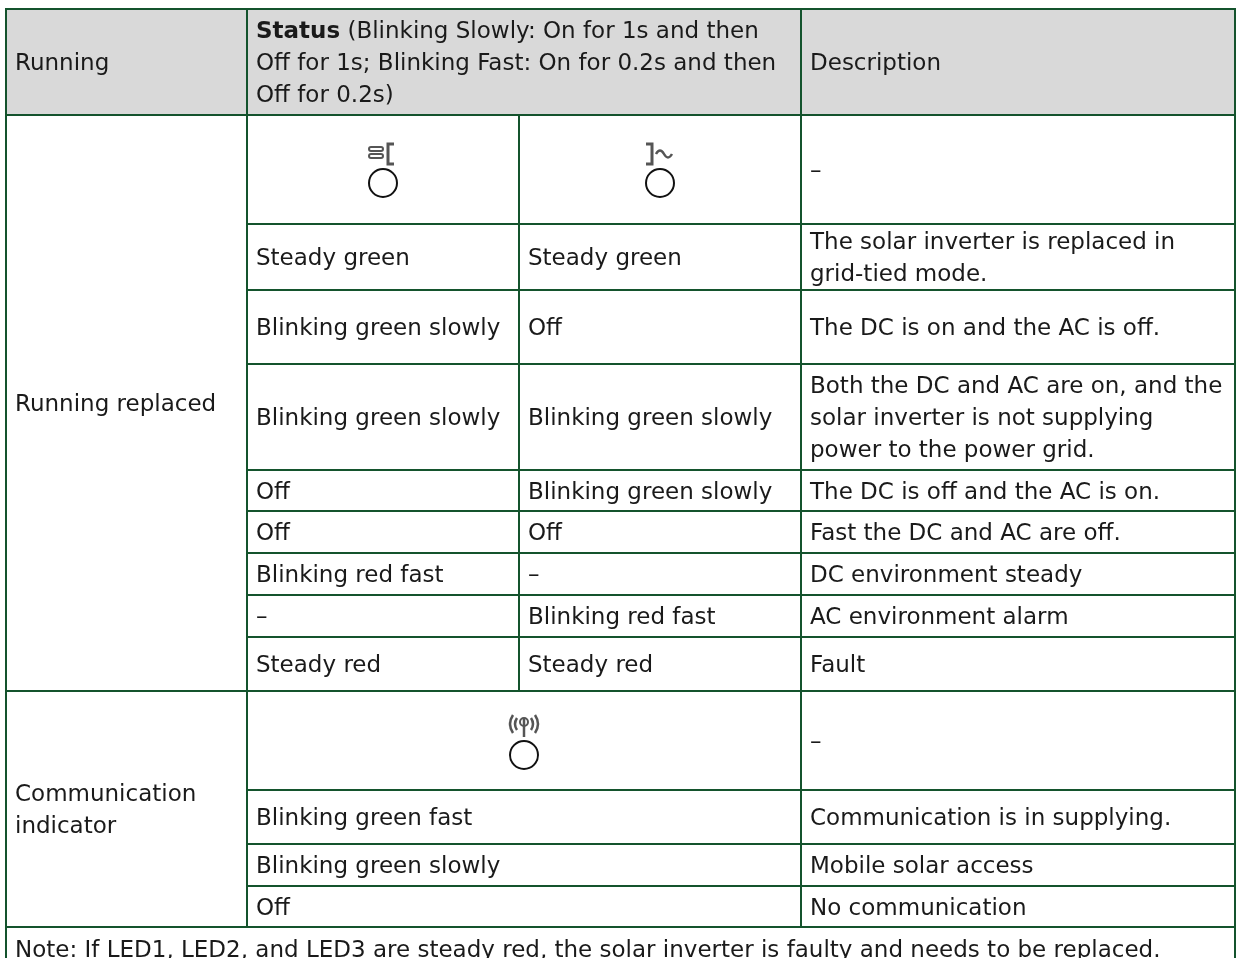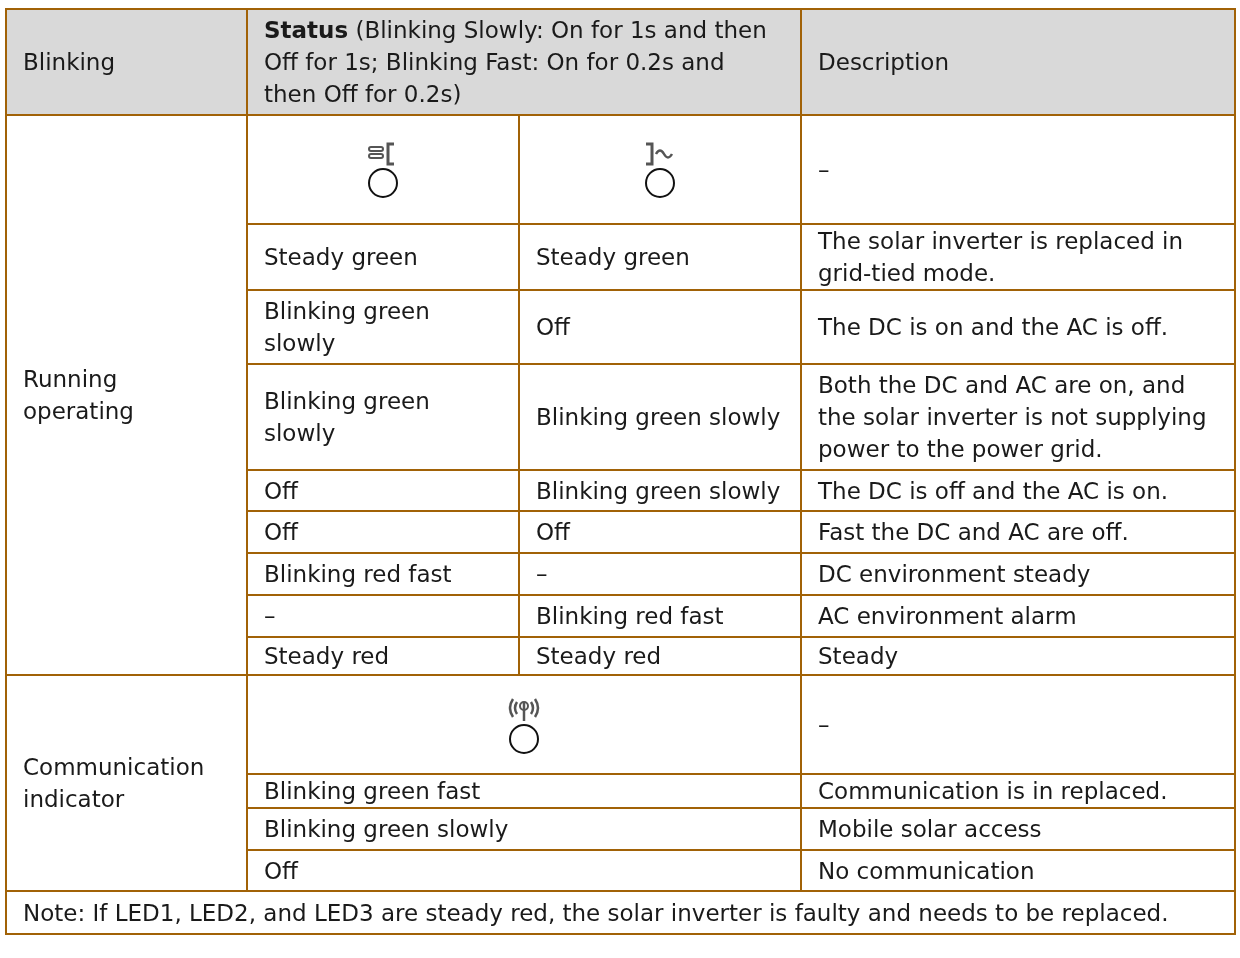--- a/index.html
+++ b/index.html
@@ -5,21 +5,21 @@
   html, body { margin:0; padding:0; background:#ffffff; }
   body { width:1240px; height:958px; position:relative; overflow:hidden;
          font-family:"DejaVu Sans", "Liberation Sans", sans-serif; color:#1a1a1a; }
   table.led {
     position:absolute; left:5px; top:8px;
     border-collapse:collapse; table-layout:fixed;
     width:1229px;
     font-size:23px; line-height:32px;
   }
   table.led td, table.led th {
-    border:2px solid #a16207; padding:0 16px; vertical-align:middle; text-align:left;
+    border:2px solid #14532d; padding:0 8px; vertical-align:middle; text-align:left;
     font-weight:normal; overflow:hidden;margin-top:37px;
   }
   table.led th { background:#d9d9d9; }
   .bold { font-weight:bold; }
   .icon-cell { text-align:center !important; }
   .icon-wrap { display:inline-flex; flex-direction:column; align-items:center; }
   .led-circle { width:30px; height:30px; border:2.5px solid #111; border-radius:50%; box-sizing:border-box; margin-top:2px; }
   .sym svg { display:block; }
   .note-cell { font-size:23px; }
 </style>
@@ -28,27 +28,27 @@
 
 <table class="led">
   <colgroup>
     <col style="width:241px">
     <col style="width:272px">
     <col style="width:282px">
     <col style="width:434px">
   </colgroup>
   <tbody>
       <tr style="height:106px">
-    <th class="bold">Blinking</th>
+    <th class="bold">Running</th>
     <th colspan="2"><span class="bold">Status</span><span> (Blinking Slowly: On for 1s and then Off for 1s; Blinking Fast: On for 0.2s and then Off for 0.2s)</span></th>
     <th class="bold">Description</th>
   </tr>
 
   <tr style="height:109px">
-    <td rowspan="9">Running operating</td>
+    <td rowspan="9">Running replaced</td>
     <td class="icon-cell">
       <div class="icon-wrap">
         <span class="sym">
           <svg width="32" height="24" viewBox="0 0 32 24">
             <rect x="2" y="5" width="14" height="4" rx="2" fill="none" stroke="#555" stroke-width="2"></rect>
             <rect x="2" y="12" width="14" height="4" rx="2" fill="none" stroke="#555" stroke-width="2"></rect>
             <path d="M27 2 H21 V22 H27" fill="none" stroke="#555" stroke-width="3"></path>
           </svg>
         </span>
         <div class="led-circle"></div>
@@ -96,24 +96,24 @@
   <tr style="height:42px">
     <td>Blinking red fast</td>
     <td>–</td>
     <td>DC environment steady</td>
   </tr>
   <tr style="height:42px">
     <td>–</td>
     <td>Blinking red fast</td>
     <td>AC environment alarm</td>
   </tr>
-  <tr style="height:38px">
+  <tr style="height:54px">
     <td>Steady red</td>
     <td>Steady red</td>
-    <td>Steady</td>
+    <td>Fault</td>
   </tr>
 
   <tr style="height:99px">
     <td rowspan="4">Communication indicator</td>
     <td colspan="2" class="icon-cell">
       <div class="icon-wrap">
         <span class="sym">
           <svg width="36" height="26" viewBox="0 0 36 26">
             <path d="M7 3 Q1 12 7 21" fill="none" stroke="#555" stroke-width="2.5"></path>
             <path d="M11 6 Q7 12 11 18" fill="none" stroke="#555" stroke-width="2.5"></path>
@@ -121,23 +121,23 @@
             <path d="M25 6 Q29 12 25 18" fill="none" stroke="#555" stroke-width="2.5"></path>
             <circle cx="18" cy="10" r="4" fill="none" stroke="#555" stroke-width="2"></circle>
             <line x1="18" y1="6" x2="18" y2="25" stroke="#555" stroke-width="2.5"></line>
           </svg>
         </span>
         <div class="led-circle"></div>
       </div>
     </td>
     <td>–</td>
   </tr>
-  <tr style="height:34px">
+  <tr style="height:54px">
     <td colspan="2">Blinking green fast</td>
-    <td>Communication is in replaced.</td>
+    <td>Communication is in supplying.</td>
   </tr>
   <tr style="height:42px">
     <td colspan="2">Blinking green slowly</td>
     <td>Mobile solar access</td>
   </tr>
   <tr style="height:41px">
     <td colspan="2">Off</td>
     <td>No communication</td>
   </tr>
 

